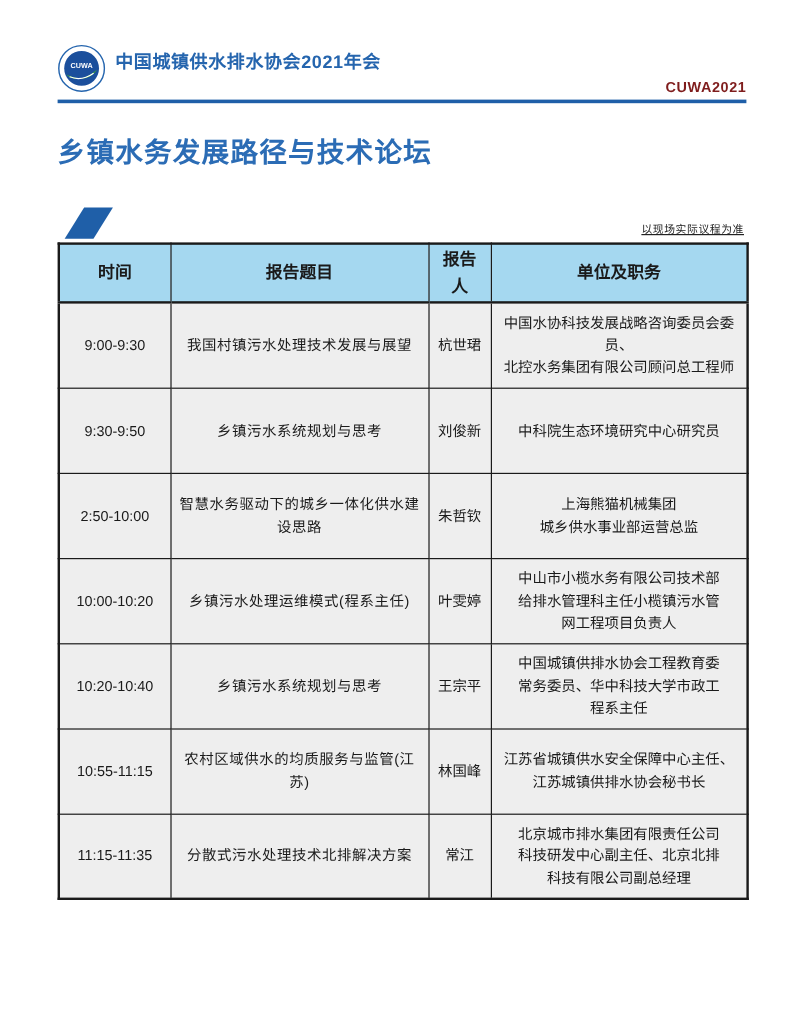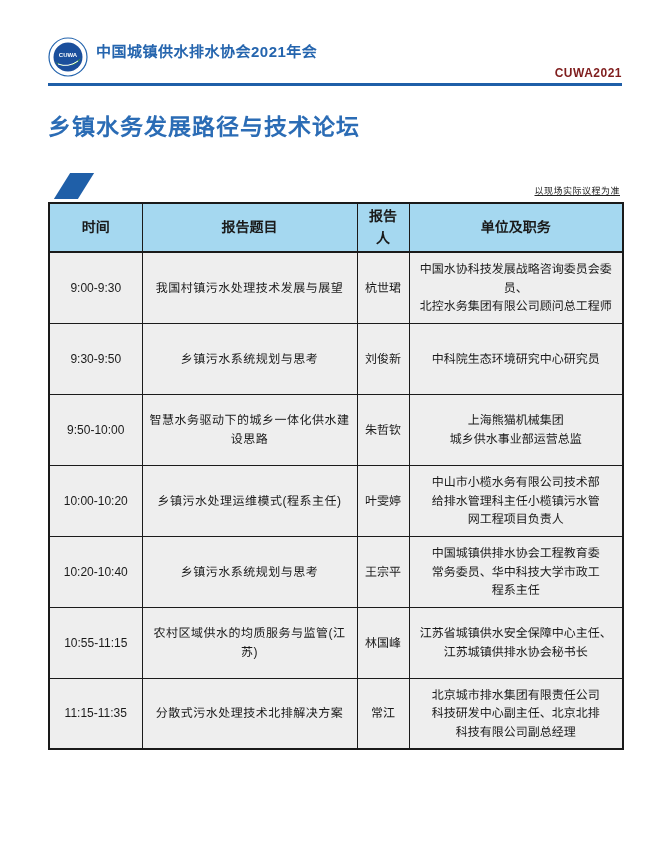--- a/index.html
+++ b/index.html
@@ -140,21 +140,21 @@
         <td class="cell-org">中国水协科技发展战略咨询委员会委员、
 北控水务集团有限公司顾问总工程师</td>
       </tr>
       <tr class="data-row">
         <td class="cell-time">9:30-9:50</td>
         <td class="cell-topic">乡镇污水系统规划与思考</td>
         <td class="cell-presenter">刘俊新</td>
         <td class="cell-org">中科院生态环境研究中心研究员</td>
       </tr>
       <tr class="data-row">
-        <td class="cell-time">9:50-10:00</td>
+        <td class="cell-time">2:50-10:00</td>
         <td class="cell-topic">智慧水务驱动下的城乡一体化供水建设思路</td>
         <td class="cell-presenter">朱哲钦</td>
         <td class="cell-org">上海熊猫机械集团
 城乡供水事业部运营总监</td>
       </tr>
       <tr class="data-row">
         <td class="cell-time">10:00-10:20</td>
         <td class="cell-topic">乡镇污水处理运维模式(程系主任)</td>
         <td class="cell-presenter">叶雯婷</td>
         <td class="cell-org">中山市小榄水务有限公司技术部

